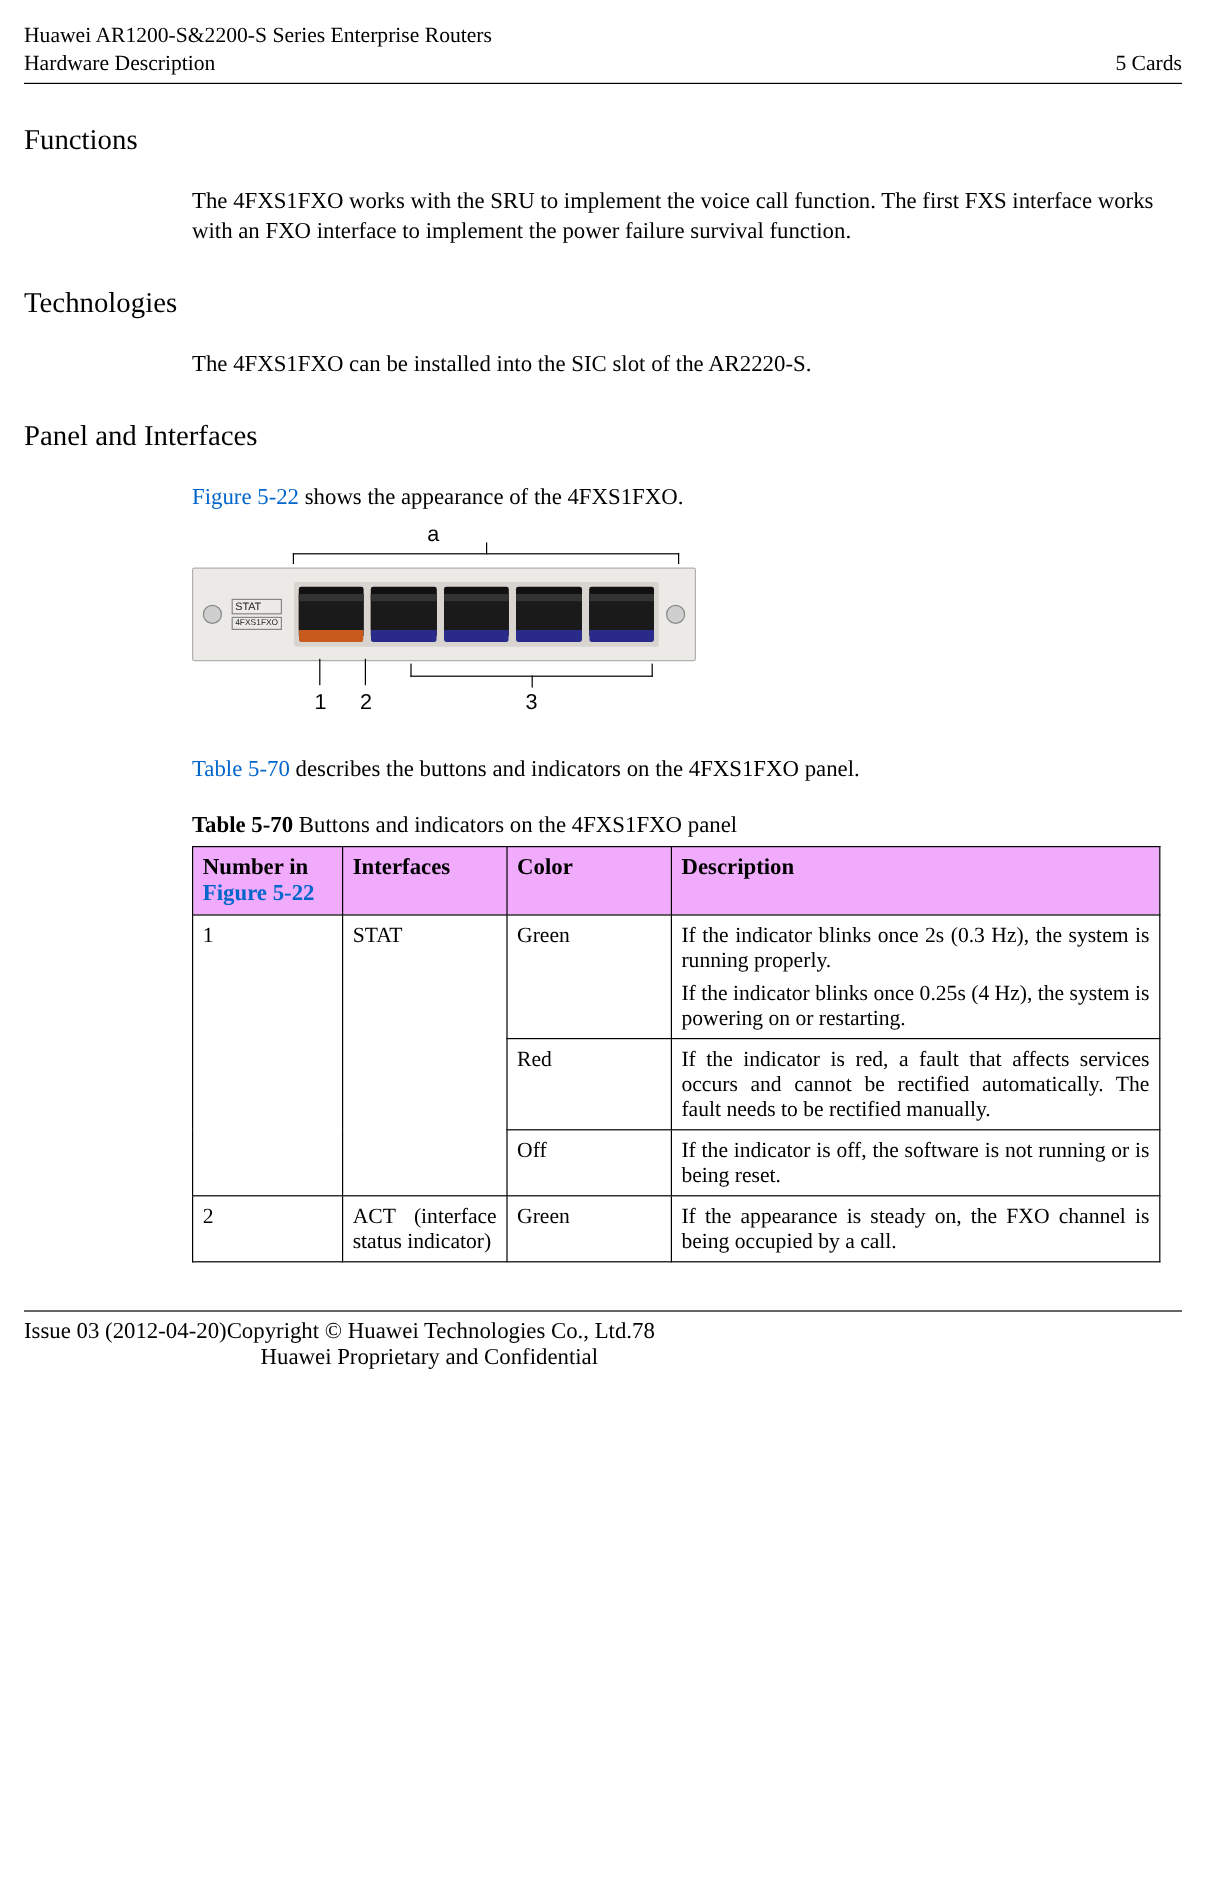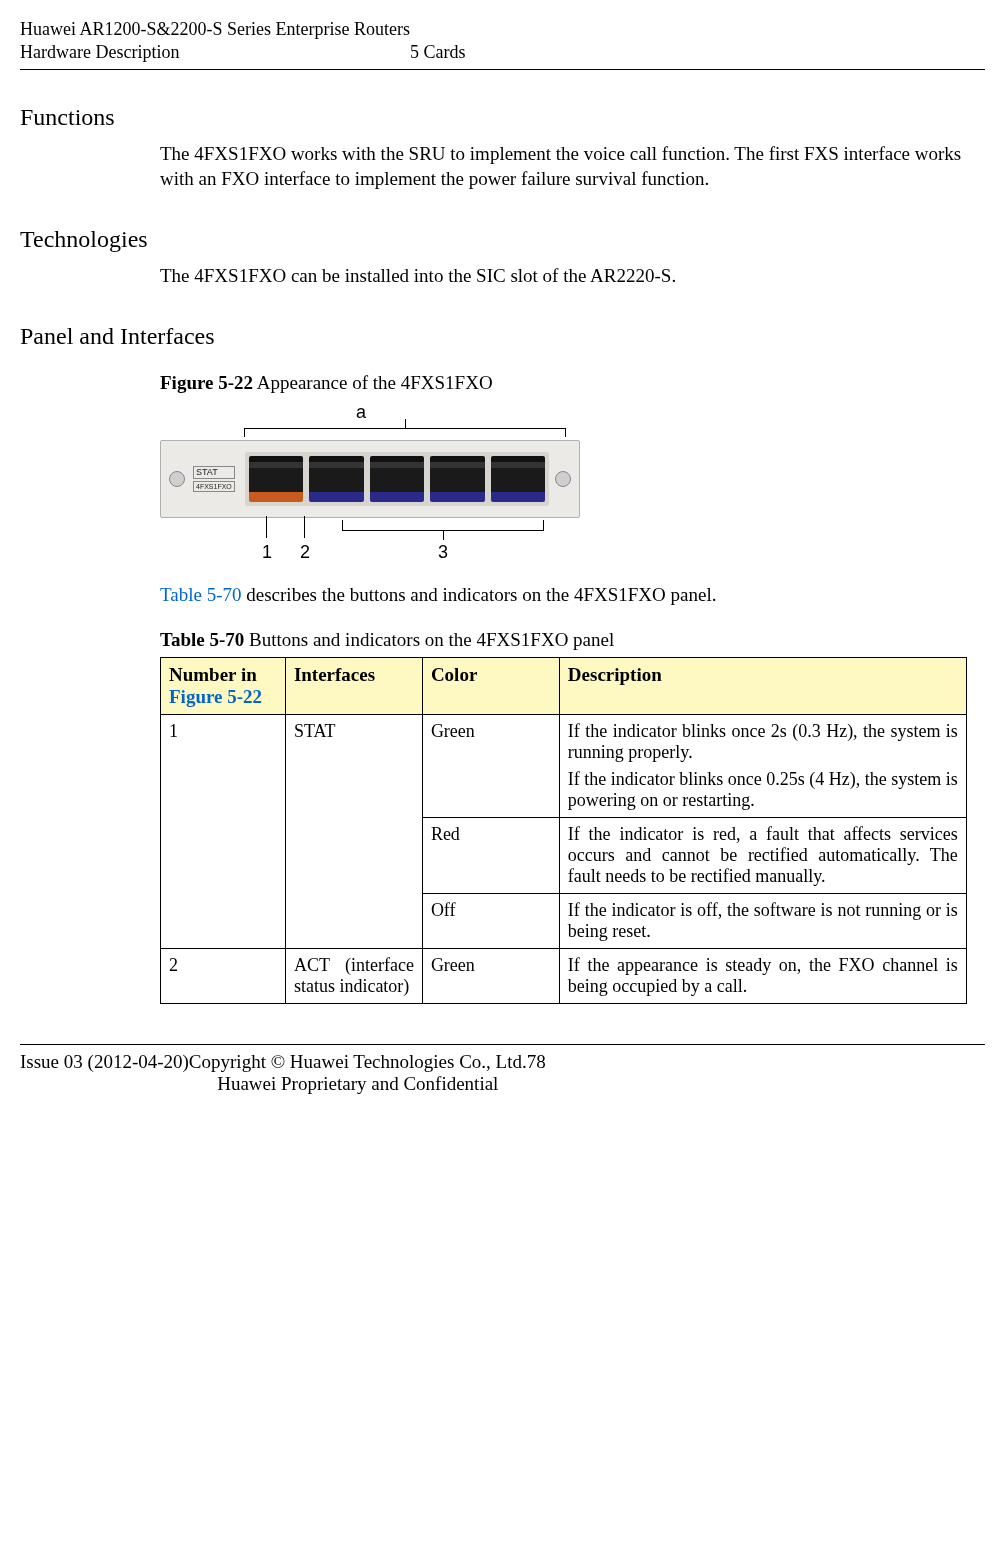--- a/index.html
+++ b/index.html
@@ -11,21 +11,21 @@
     width: 1005px;
     min-height: 1567px;
     padding: 0;
     box-sizing: border-box;
   }
   .page-container {
     padding: 18px 20px 0 20px;
   }
   .header-row {
     display: flex;
-    justify-content: flex-start;
+    justify-content: space-between;
     font-size: 18px;
     line-height: 1.3;
   }
   .header-left {
     text-align: left;
   }
   .header-right {
     text-align: right;
   }
   .header-rule {
@@ -38,21 +38,21 @@
     font-weight: normal;
     margin: 34px 0 6px 0;
   }
   .indent-block {
     margin-left: 140px;
     margin-right: 10px;
   }
   .body-text {
     font-size: 19px;
     line-height: 1.35;
-    margin-top: 10px;
+    margin-top: 24px;
     text-align: left;
   }
   .ref-link {
     color: #0066cc;
   }
   .figure-caption, .table-caption {
     margin-top: 22px;
     font-size: 19px;
   }
   .figure-caption .figref, .table-caption .tabref {
@@ -182,21 +182,21 @@
     font-size: 18px;
   }
   table.data-table th, table.data-table td {
     border: 1px solid #000;
     padding: 6px 8px;
     vertical-align: top;
     text-align: left;
     text-align: justify;
   }
   table.data-table th {
-    background: #fef9c3;
+    background: #f0abfc;
     font-weight: bold;
     font-size: 19px;
     text-align: left;
   }
   .footer-rule {
     border-top: 1px solid #000;
     margin: 40px 20px 0 20px;
   }
   .footer-row {
     display: flex;
@@ -227,24 +227,24 @@
     <div class="body-text">The 4FXS1FXO works with the SRU to implement the voice call function. The first FXS interface works with an FXO interface to implement the power failure survival function.</div>
   </div>
 
   <h2 class="section-heading">Technologies</h2>
   <div class="indent-block">
     <div class="body-text">The 4FXS1FXO can be installed into the SIC slot of the AR2220-S.</div>
   </div>
 
   <h2 class="section-heading">Panel and Interfaces</h2>
   <div class="indent-block">
-
-    <div class="figure-caption">
-      <span class="figref">Figure 5-22</span><span> Appearance of the 4FXS1FXO</span>
-    </div>
+    <div class="body-text">
+      <span class="ref-link">Figure 5-22</span><span> shows the appearance of the 4FXS1FXO.</span>
+    </div>
+
 
     <div class="figure-diagram">
       <div class="label-a">a</div>
       <div class="top-bracket"></div>
 
       <div class="card-body">
         <div class="screw"></div>
         <div class="label-col">
           <span style="border:1px solid #888;padding:1px 2px;margin-bottom:2px;">STAT</span>
           <span style="border:1px solid #888;padding:1px 2px;font-size:7px;">4FXS1FXO</span>

